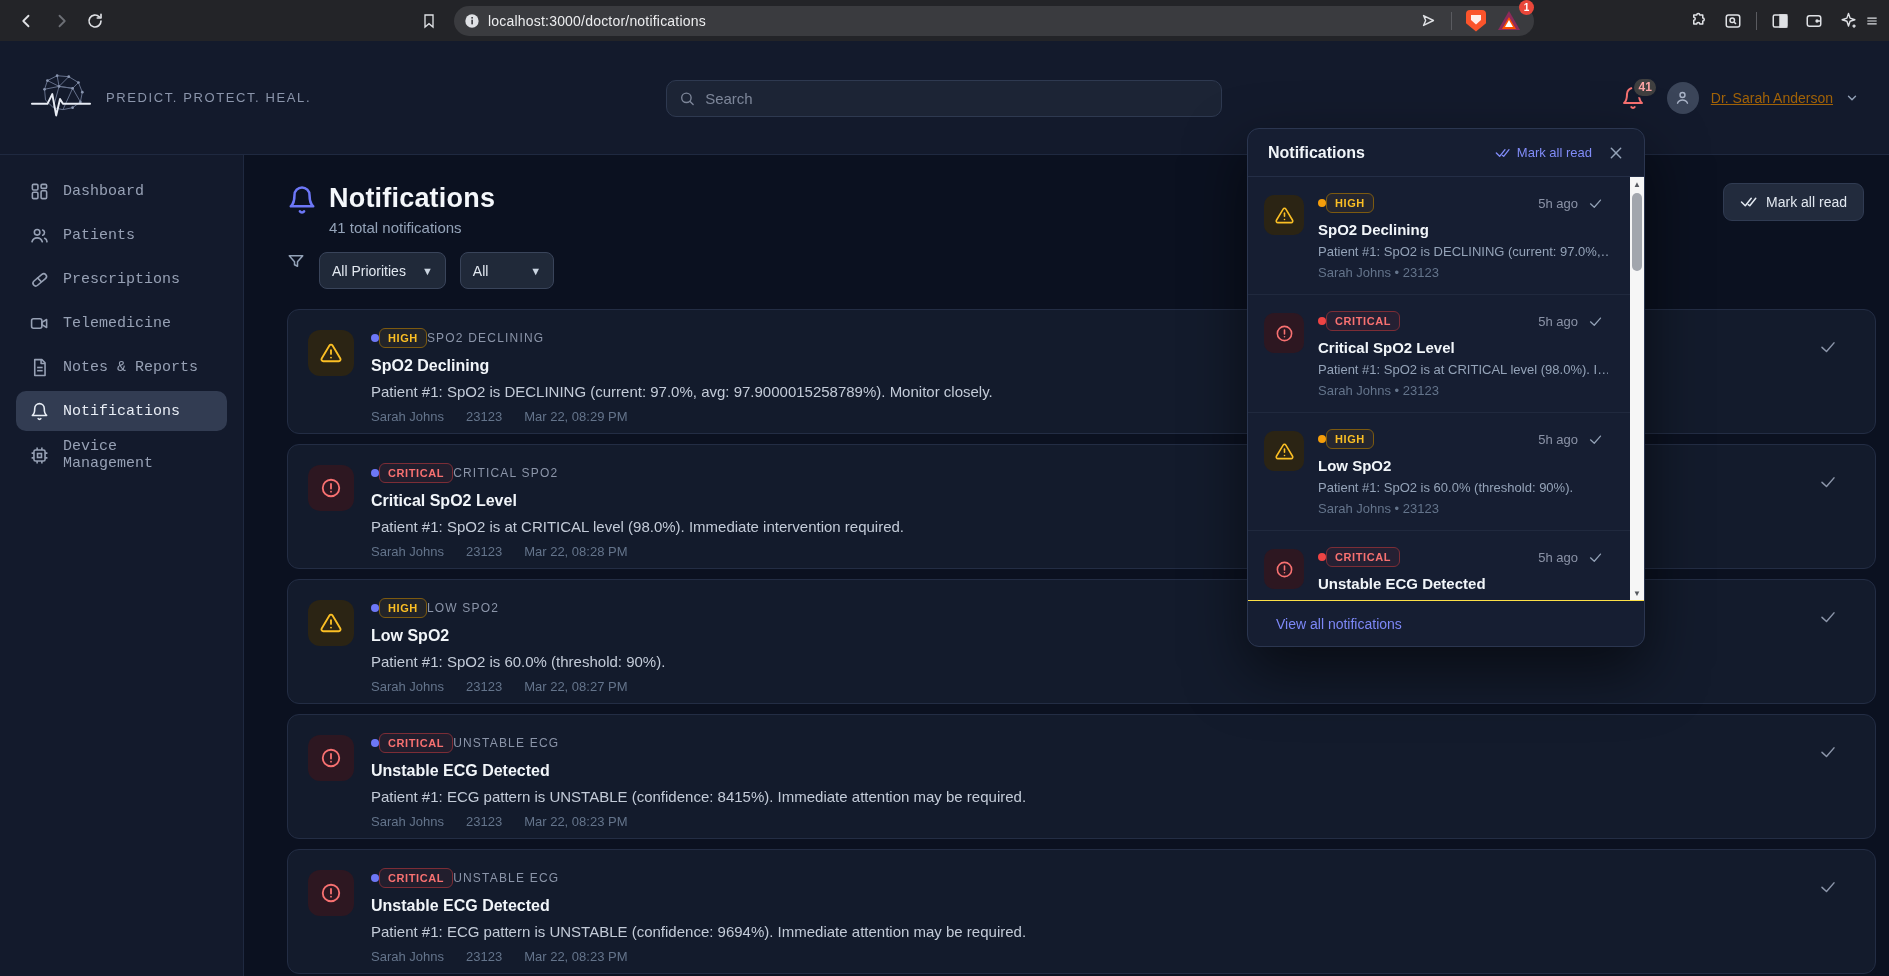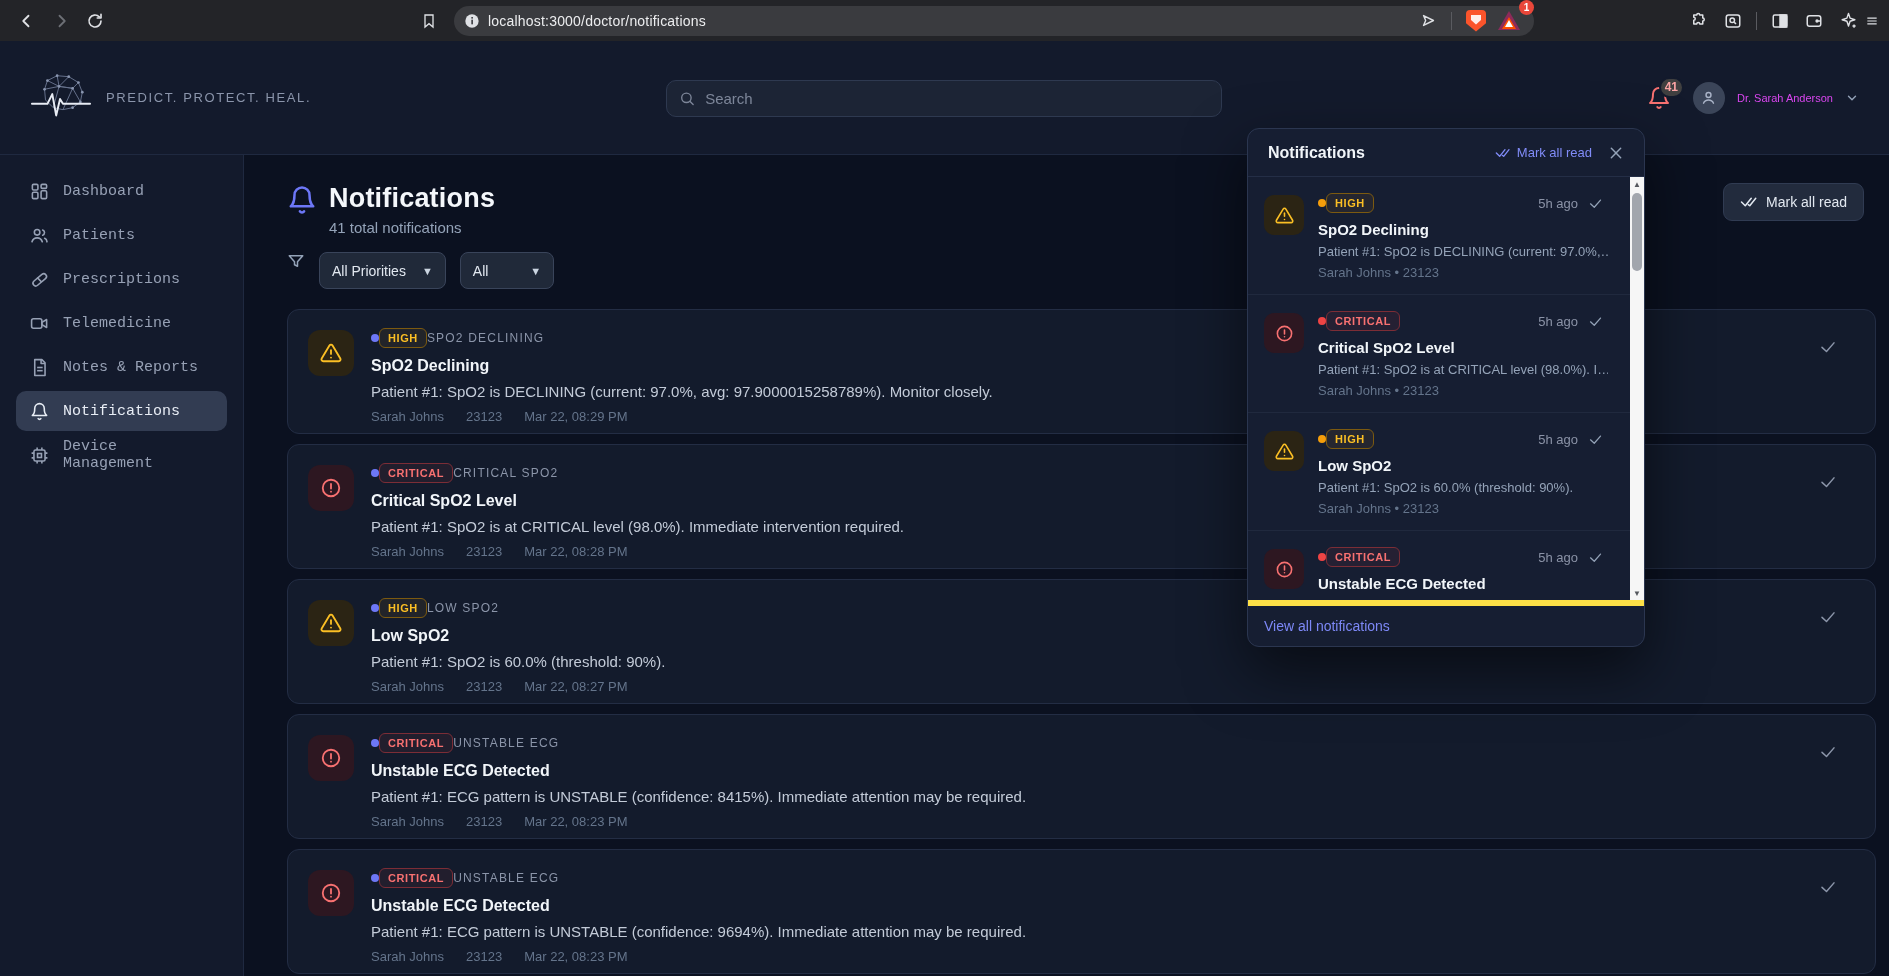--- a/index.html
+++ b/index.html
@@ -48,21 +48,21 @@
   .search input { background:transparent; border:none; outline:none; color:#cbd5e1; font-size:15px;
     margin-left:10px; width:100%; font-family:"Liberation Sans", sans-serif; }
   .search input::placeholder { color:#7d8699; }
   .hdr-right { margin-left:auto; display:flex; align-items:center; gap:22px; }
   .bellwrap { position:relative; color:#f87171; cursor:pointer; }
   .bellbadge { position:absolute; top:-9px; right:-13px; min-width:24px; height:21px; background:#404040;
     border-radius:11px; color:#fca5a5; font-size:12px; font-weight:bold; display:flex; align-items:center;
     justify-content:center; padding:0 4px; border:2px solid #131a2c; }
   .avatar { width:32px; height:32px; border-radius:50%; background:#3b4559; color:#aab4c8;
     display:flex; align-items:center; justify-content:center; }
-  .username { color:#d946ef; font-size:11px; }
+  .username { color:#a16207; font-size:14px;text-decoration:underline; }
   .userchev { color:#94a3b8; }
 
   
   .navitem { display:flex; align-items:center; gap:14px; height:40px; padding:0 14px; border-radius:10px;
     color:#97a1b5; font-size:15px; margin-bottom:4px; cursor:pointer; }
   .navitem.active { background:#323c52; color:#e8edf5; }
   .navitem svg { flex:none; }
 
   
   .titlerow { display:flex; align-items:flex-start; }
@@ -115,21 +115,21 @@
   .dditem { position:relative; display:flex; gap:14px; padding:16px 36px 14px 16px; border-bottom:1px solid #20293e; }
   .dditem .nicon { width:40px; height:40px; border-radius:10px; }
   .dditem[data-sev="high"] .dot { background:#f59e0b; }
   .dditem[data-sev="critical"] .dot { background:#ef4444; }
   .ddcontent { width:285px; }
   .ddtime { margin-left:auto; color:#8b93a7; font-size:13px; }
   .ddcheck { color:#94a3b8; margin-left:10px; margin-top:1px; }
   .dd-ntitle { color:#f1f5f9; font-size:15px; font-weight:bold; margin-top:8px; }
   .dd-nbody { color:#94a3b8; font-size:13px; margin-top:6px; white-space:nowrap; overflow:hidden; width:290px; }
   .dd-nmeta { color:#64748b; font-size:13px; margin-top:6px; }
-  .ddfooter { height:46px; border-top:6px solid #fde047; display:flex; align-items:center; padding:0 16px; flex:none; }
+  .ddfooter { height:46px; border-top:1px solid #fde047; display:flex; align-items:center; padding:0 28px; flex:none; }
   .ddview { color:#7d88f7; font-size:14px; cursor:pointer; }
   
   .ddscroll { position:absolute; top:0; right:0; width:14px; bottom:0; background:#f6f6f6; border-radius:0 0 0 0; }
   .ddscroll .arrow { position:absolute; left:0; width:14px; height:14px; color:#55585e; font-size:8px;
     display:flex; align-items:center; justify-content:center; }
   .ddscroll .up { top:0; } .ddscroll .down { bottom:0; }
   .ddscroll .thumb { position:absolute; left:2px; width:10px; top:16px; height:78px; background:#a2a6ad; border-radius:5px; }
 
   svg { display:block; }
 </style>

